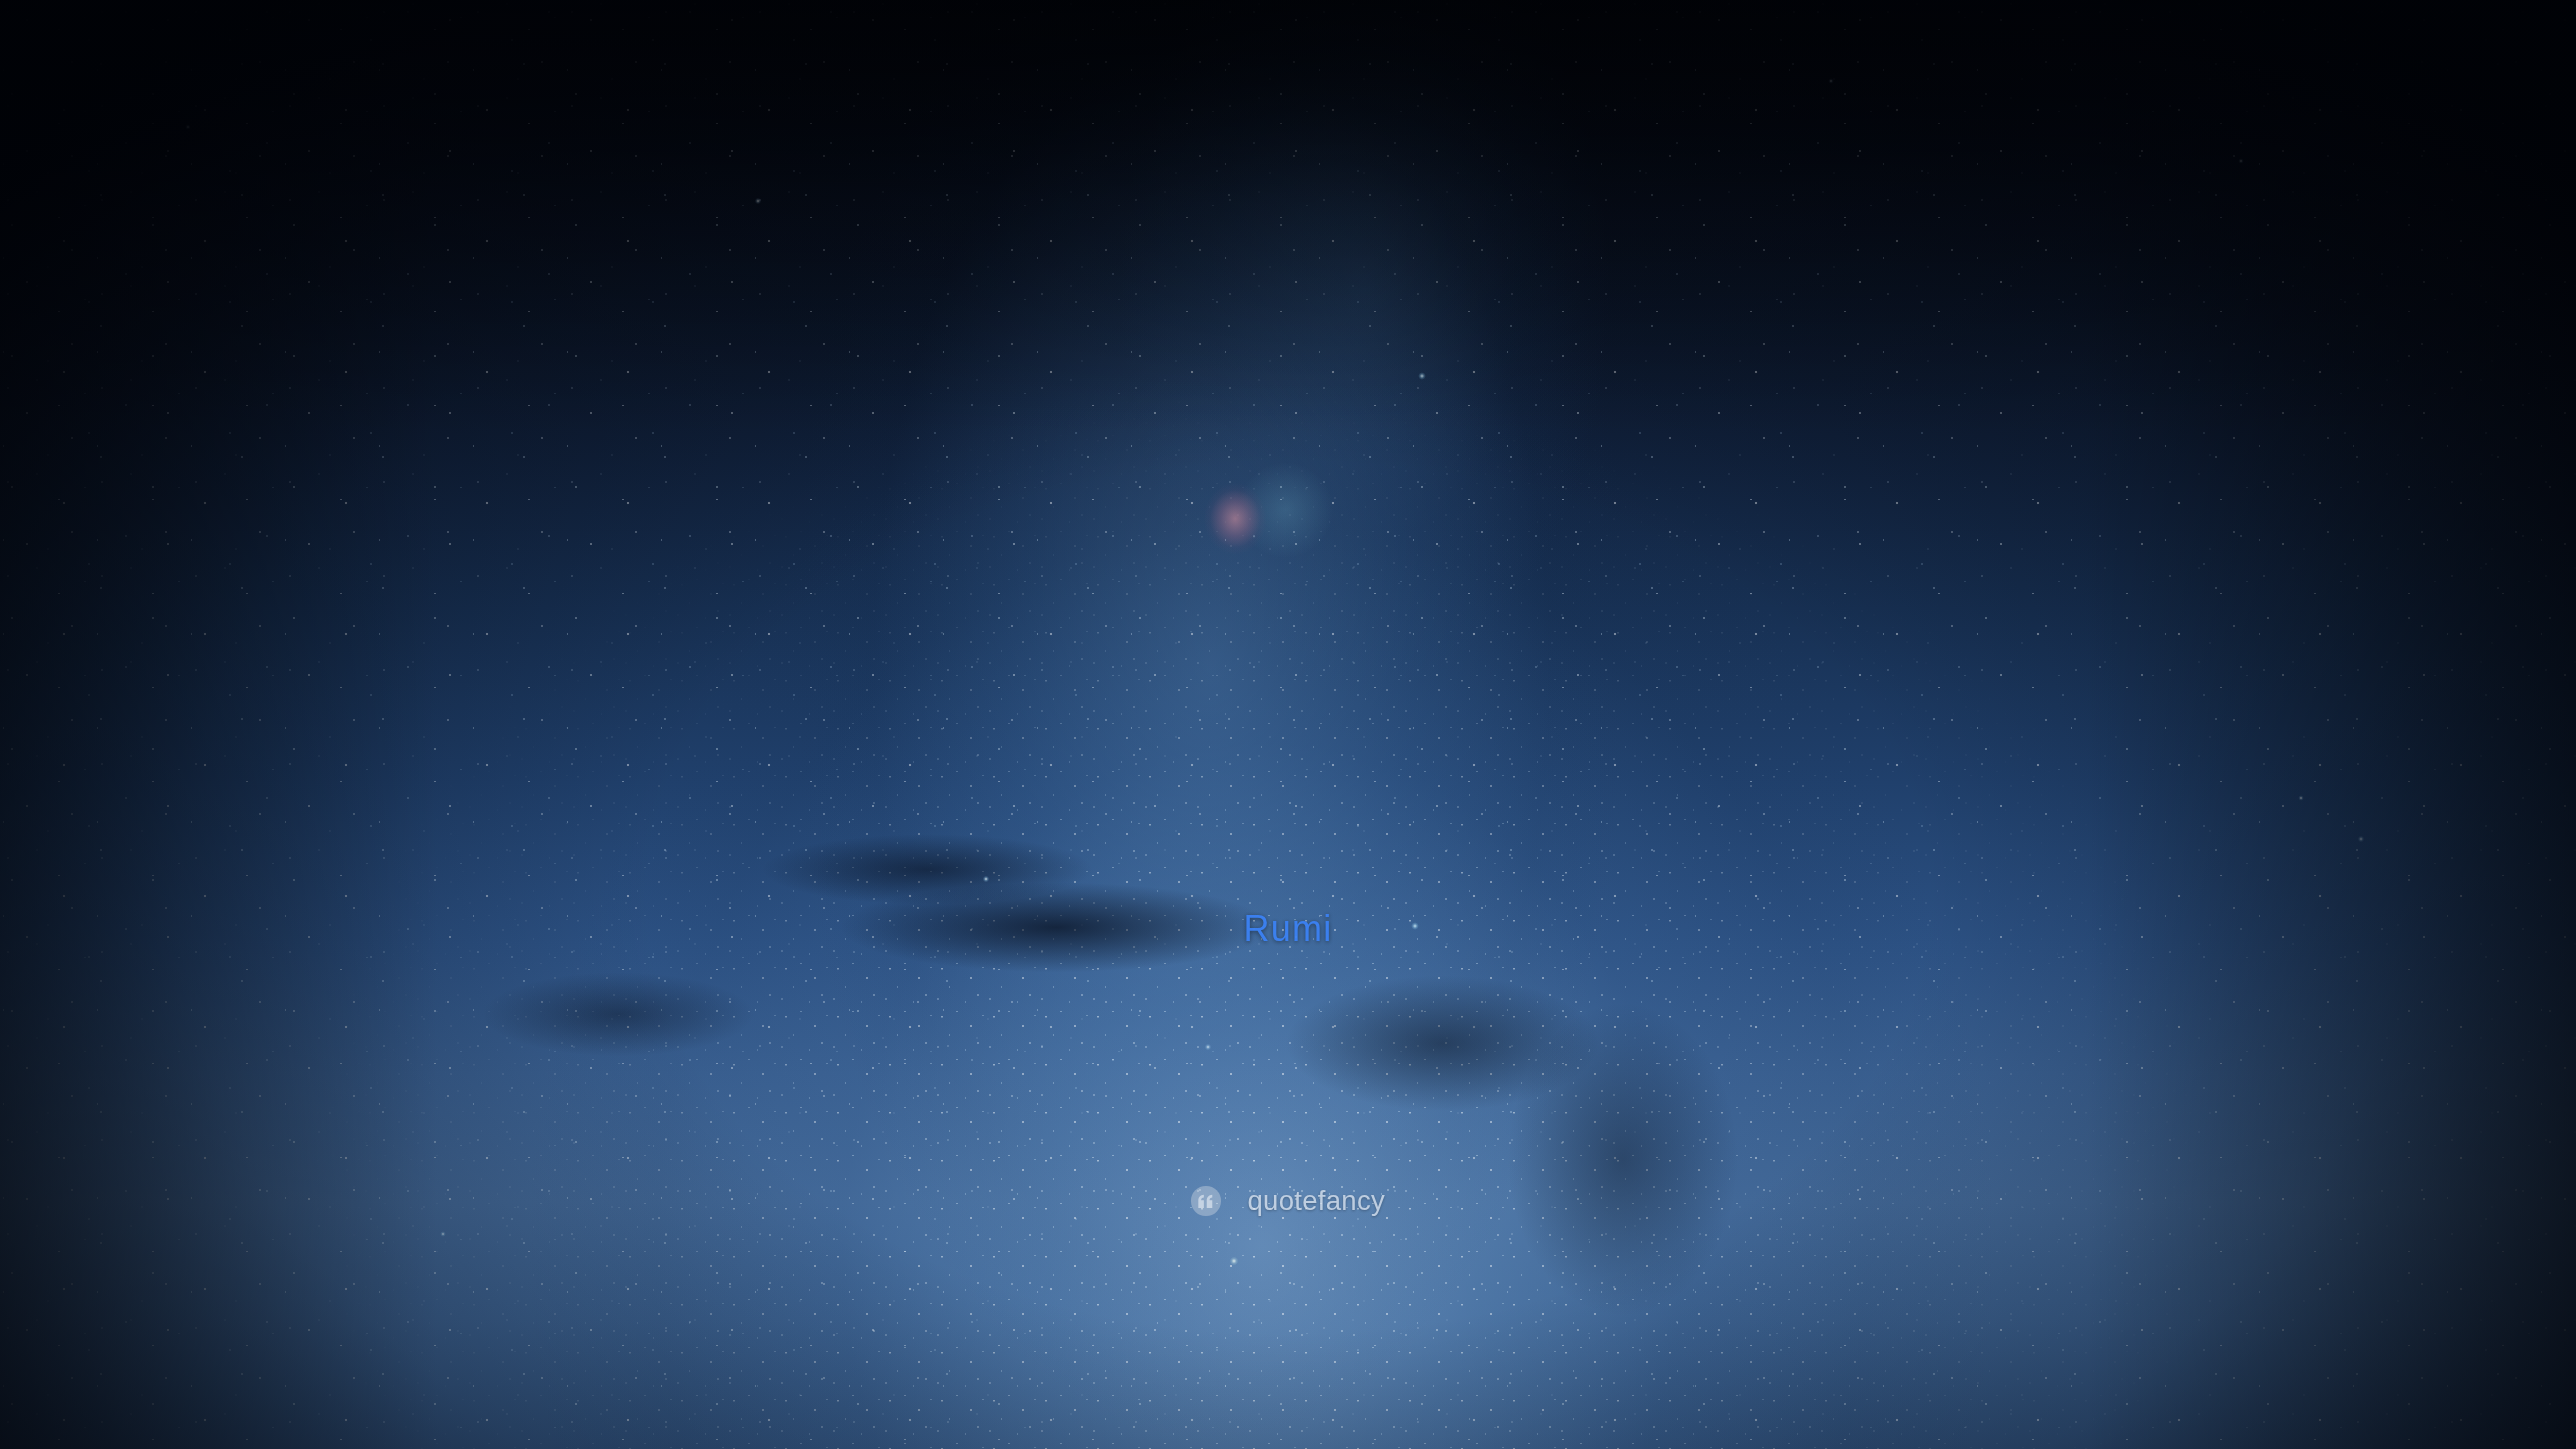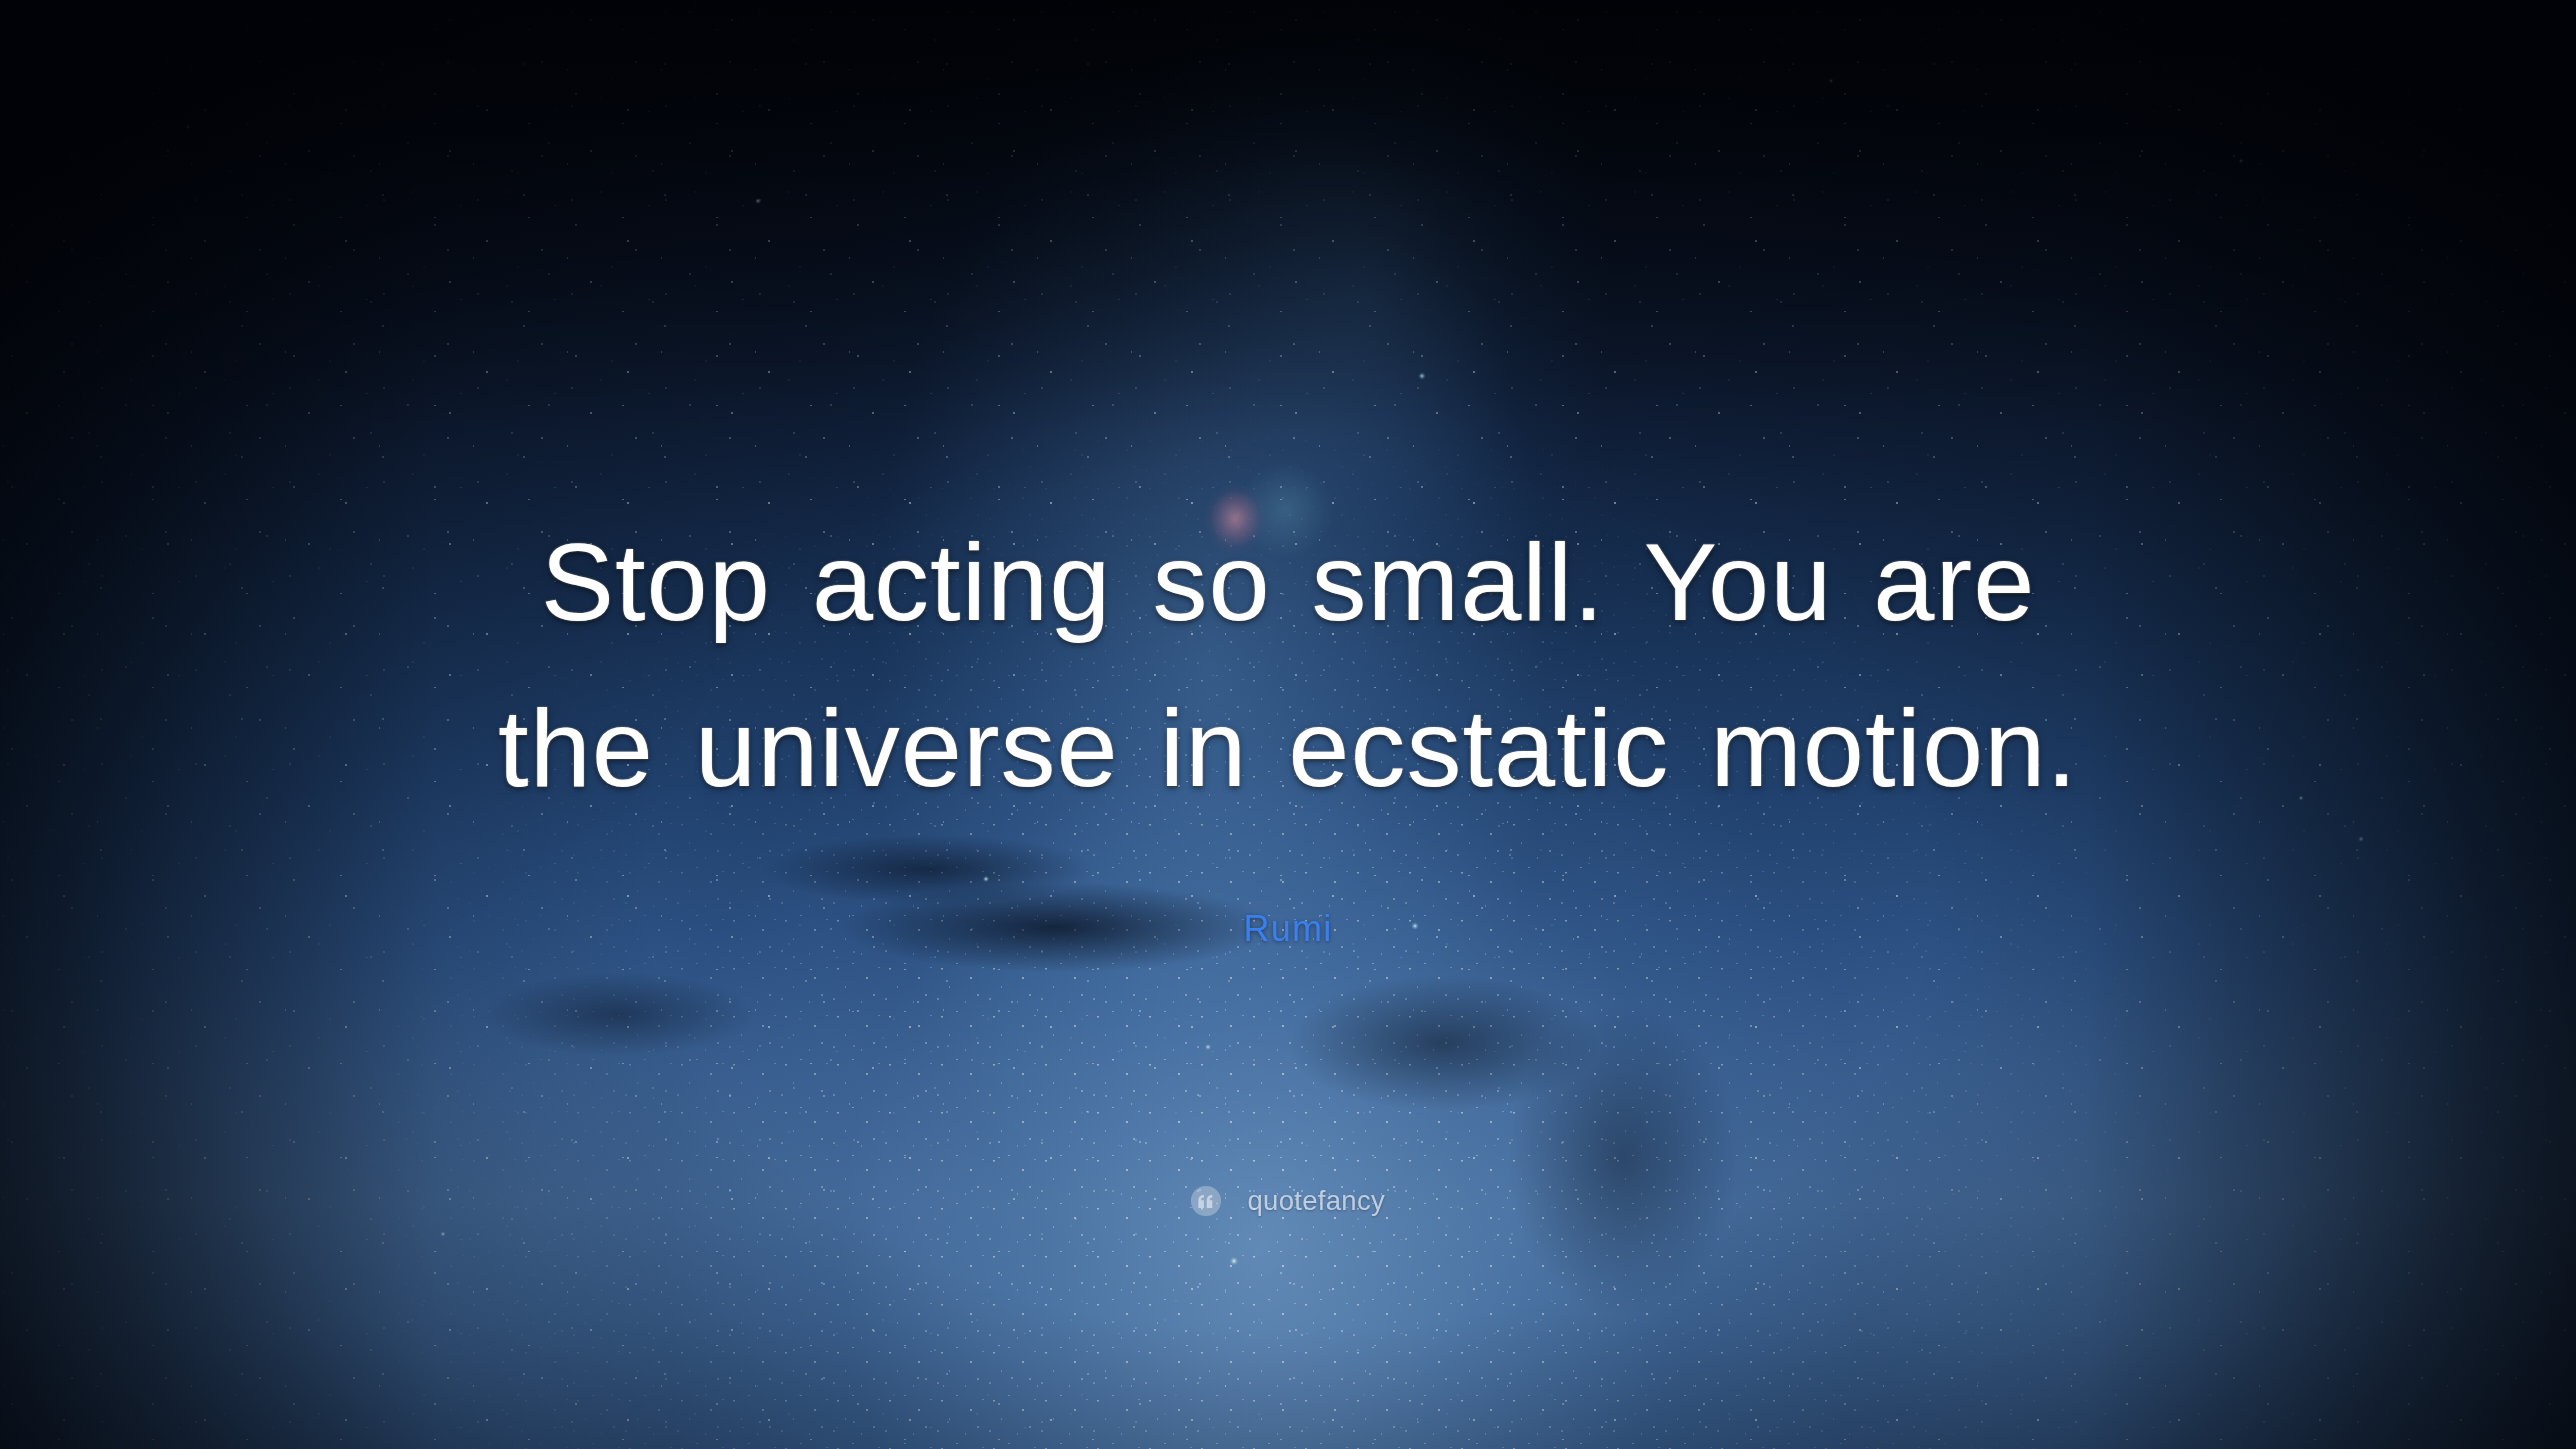--- a/index.html
+++ b/index.html
@@ -226,22 +226,20 @@
   <div class="layer stars" id="stars-fine"></div>
   <div class="layer stars" id="stars-mid"></div>
   <div class="layer stars" id="stars-dense"></div>
   <div class="layer" id="sky-dust"></div>
   <div class="layer" id="nebula-pink"></div>
   <div class="layer stars" id="stars-bright"></div>
   <div class="layer" id="sky-vignette"></div>
 
   <div id="content">
 
-    <div id="quote-text">Stop acting so small. You are
-the universe in ecstatic motion.</div>
 
     <div id="attribution">Rumi</div>
 
     <div id="watermark">
       <span id="watermark-badge">
         <svg width="17.4" height="14.8" viewBox="0 0 26 22" aria-hidden="true">
           <path d="M2 21 L2 9.5 C2 4.5 5.2 1.2 10.3 1 L10.3 5.2 C7.6 5.5 6.2 6.8 6.2 9.1 L10.3 9.1 L10.3 21 Z" fill="#f2f5f9"></path>
           <path d="M14.6 21 L14.6 9.5 C14.6 4.5 17.8 1.2 22.9 1 L22.9 5.2 C20.2 5.5 18.8 6.8 18.8 9.1 L22.9 9.1 L22.9 21 Z" fill="#f2f5f9"></path>
         </svg>
       </span>

